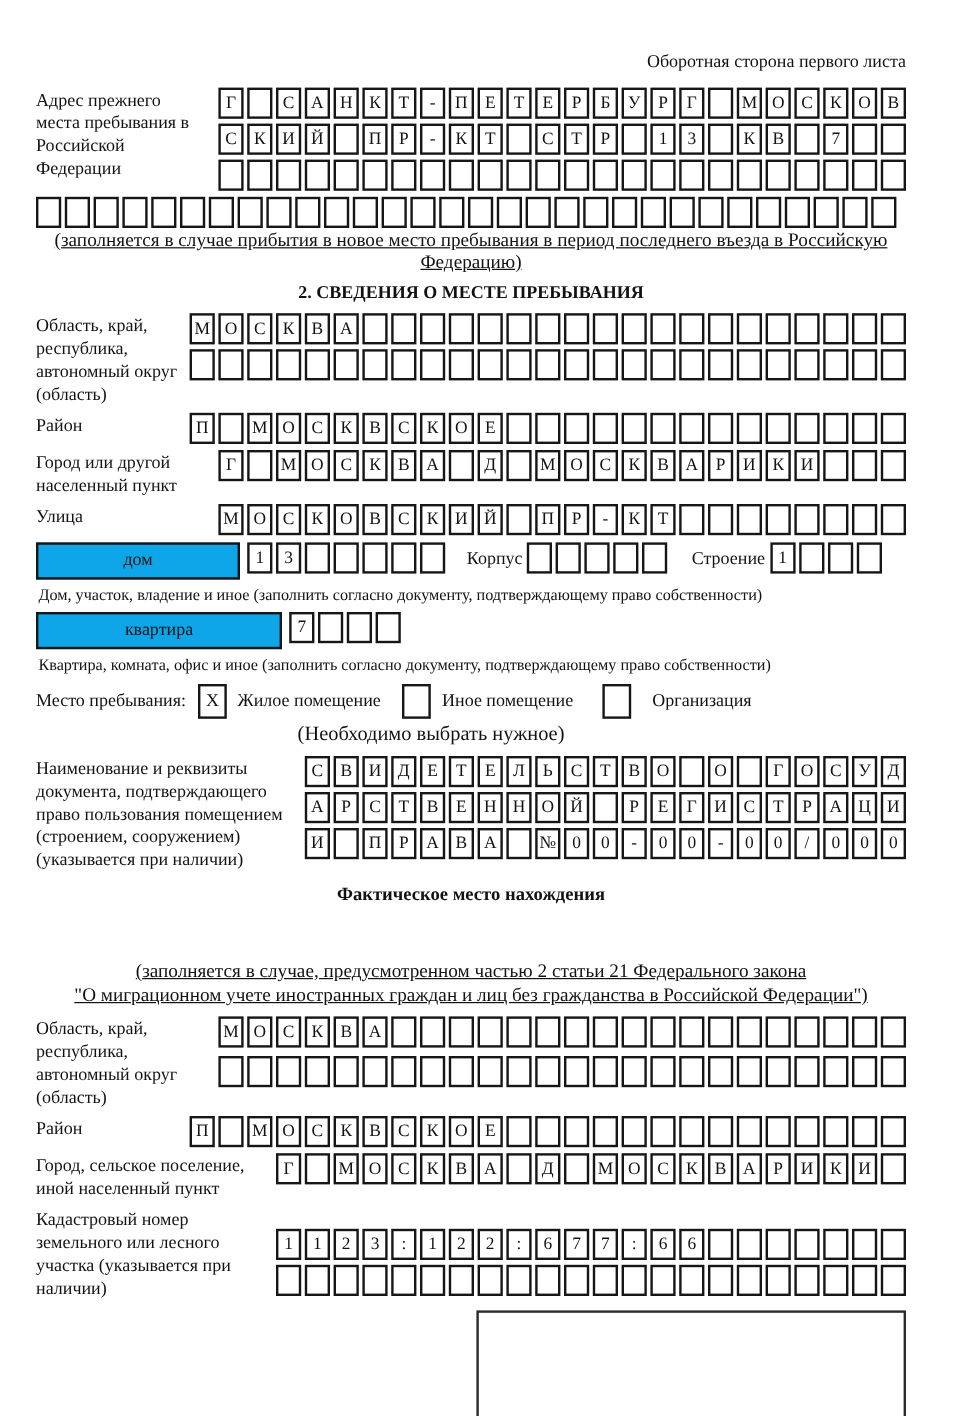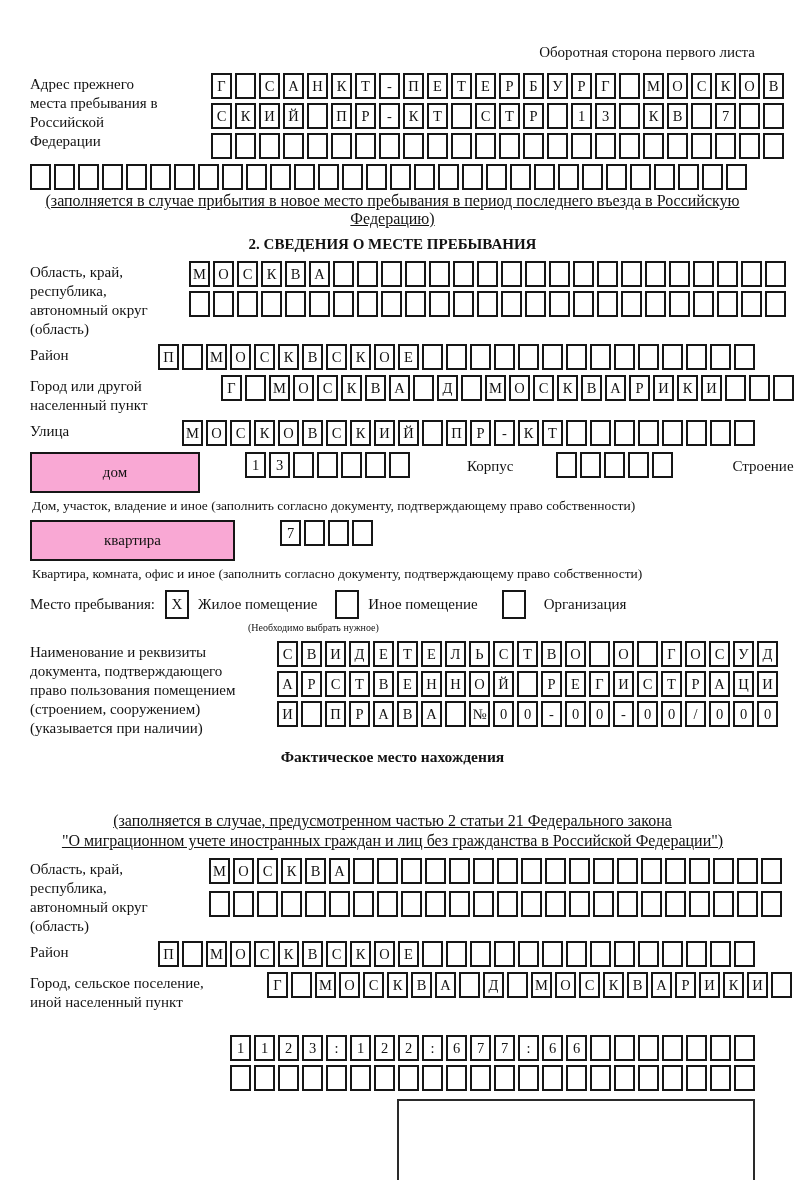--- a/index.html
+++ b/index.html
@@ -8,46 +8,46 @@
     width:800px;height:1180px;
     box-sizing:border-box;
     padding:44px 45px 0 30px;
     background:#fff;
     color:#121212;
     font-family:"Liberation Serif","DejaVu Serif",serif;
     font-size:15px;
     overflow:hidden;
   }
   .hdr-note{text-align:right;font-size:15px;margin-bottom:12px;}
-  .frow{display:flex;align-items:flex-start;margin-bottom:5px;gap:39px;}
+  .frow{display:flex;align-items:flex-start;margin-bottom:5px;}
   .flabel{flex:0 0 auto;line-height:19px;padding-top:2px;}
   .cellcol{margin-left:auto;display:flex;flex-direction:column;gap:4px;}
   .cellrow{display:flex;gap:3px;margin-left:auto;}
   .cellrow.noauto{margin-left:0;}
   .cell{
     flex:0 0 auto;width:21px;height:26px;box-sizing:border-box;
     border:2px solid #161616;background:#fff;
     text-align:center;font-size:14.5px;line-height:22px;
     font-family:"Liberation Serif","DejaVu Serif",serif;
   }
   .caption{font-size:13.5px;margin:2px 0 6px 12px;}
   .center-note{text-align:center;font-size:16px;margin:2px 0 8px 0;text-decoration:underline;}
   .sec-title{text-align:center;font-weight:bold;font-size:15px;margin:4px 0 8px 0;}
   .sub-title{text-align:center;font-weight:bold;font-size:15.5px;margin:10px 0 6px 0;}
   .inline-box{
-    flex:0 0 auto;box-sizing:border-box;height:41px;border:2px solid #161616;
-    display:flex;align-items:center;justify-content:center;font-size:15px;background:#f9a8d4;
+    flex:0 0 auto;box-sizing:border-box;height:31px;border:2px solid #161616;
+    display:flex;align-items:center;justify-content:center;font-size:15px;background:#0ea5e9;
   }
   .inline-lbl{flex:0 0 auto;line-height:29px;padding:0 4px;}
   .chk{
     flex:0 0 auto;width:24px;height:29px;box-sizing:border-box;border:2px solid #161616;
     text-align:center;line-height:25px;font-size:15px;background:#fff;
   }
   .stay-row{display:flex;align-items:center;margin-top:8px;}
-  .stay-note{font-size:10px;margin:3px 0 8px 218px;}
+  .stay-note{font-size:17px;margin:3px 0 8px 218px;}
   .stamp-box{
     margin-left:auto;margin-top:8px;width:358px;height:176px;
     box-sizing:border-box;border:2px solid #2a2a2a;background:#fff;
   }
   .w140{width:142px;} .w118{width:120px;} .w150{width:152px;} .w135{width:140px;}
   .w195{width:198px;} .w185{width:188px;} .w205{width:208px;}
   .mt6{margin-top:6px;}
 </style>
 </head>
 <body>
@@ -567,20 +567,21 @@
         <span class="cell">А</span>
         <span class="cell">Р</span>
         <span class="cell">И</span>
         <span class="cell">К</span>
         <span class="cell">И</span>
         <span class="cell"></span>
       </div>
   </div>
 
   <div class="frow">
+    <div class="flabel w185">Кадастровый номер земельного или лесного участка (указывается при наличии)</div>
     <div class="cellcol" style="margin-top:18px;">
       <div class="cellrow">
           <span class="cell">1</span>
           <span class="cell">1</span>
           <span class="cell">2</span>
           <span class="cell">3</span>
           <span class="cell">:</span>
           <span class="cell">1</span>
           <span class="cell">2</span>
           <span class="cell">2</span>

